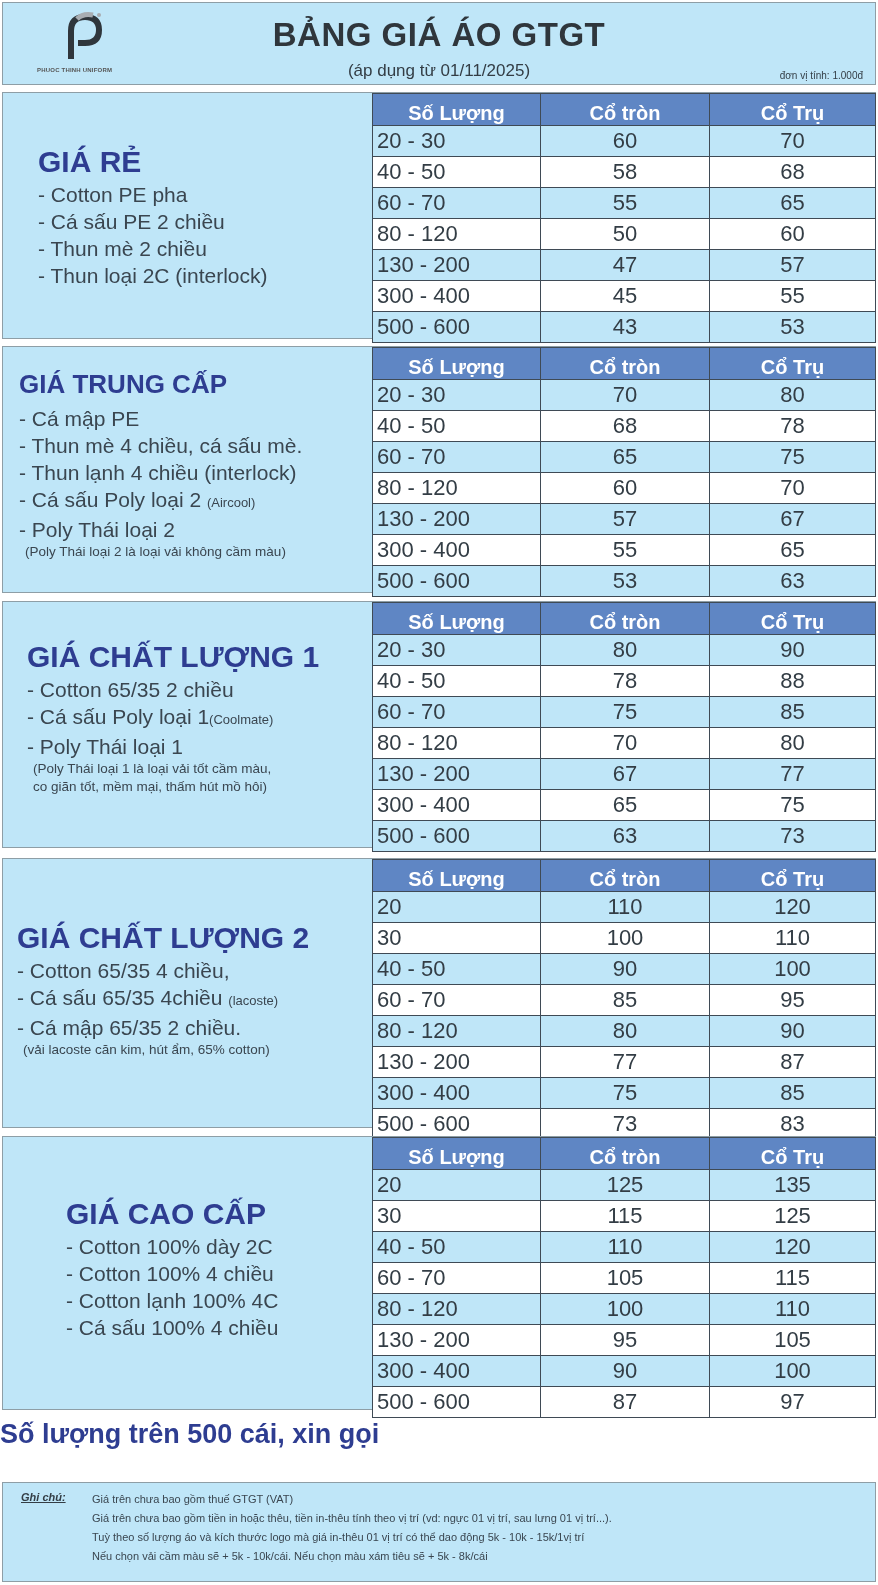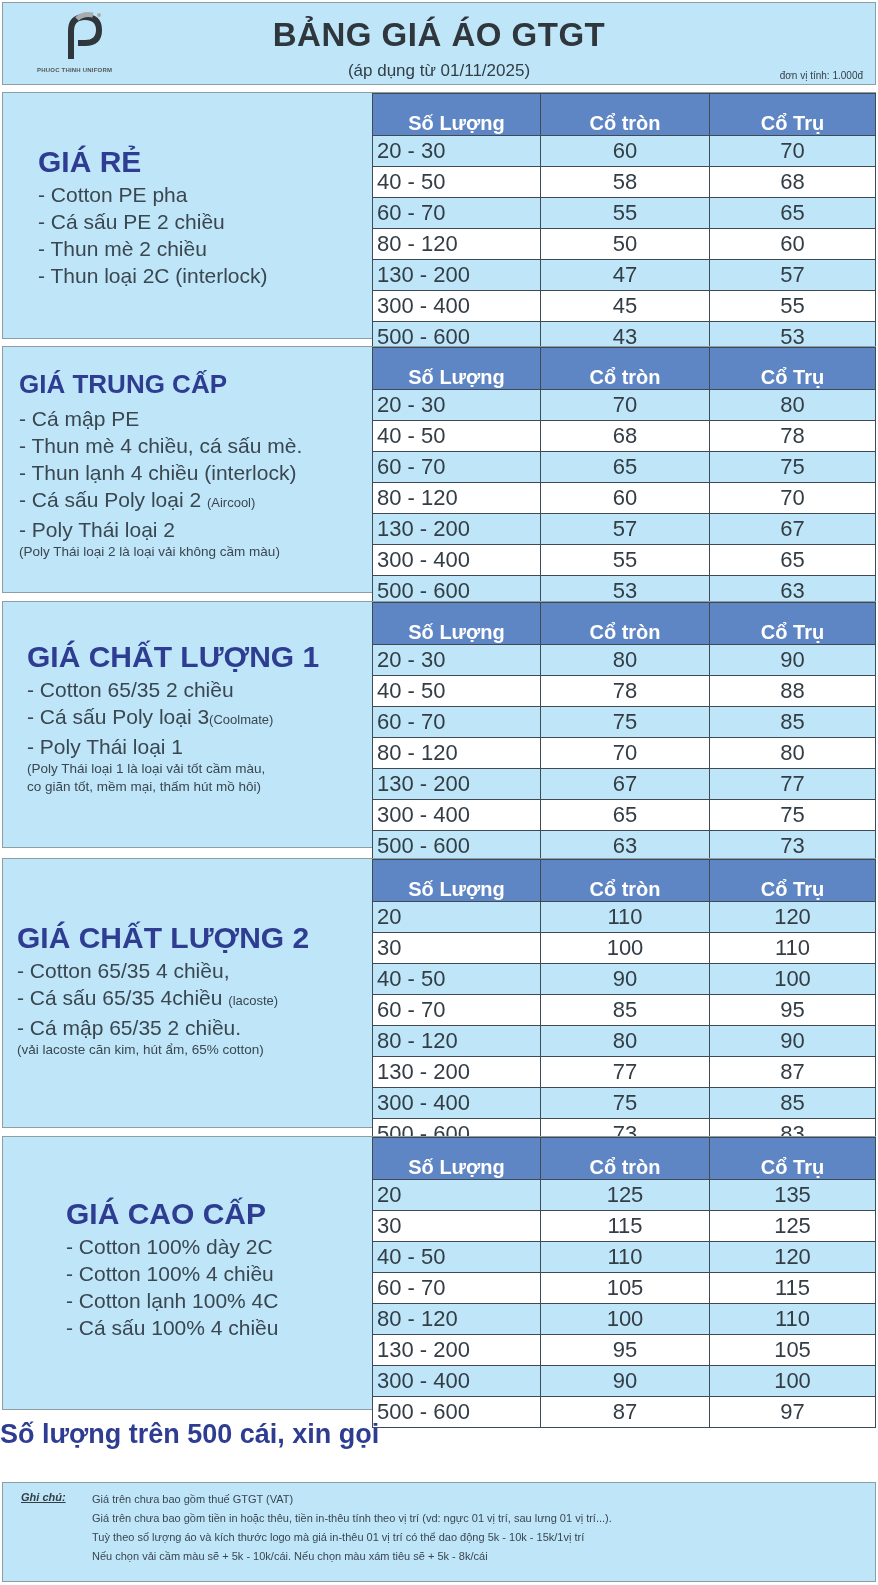--- a/index.html
+++ b/index.html
@@ -34,29 +34,29 @@
   }
   .section .left {
     position: absolute; left: 0; top: 0; width: 367px; height: 100%;
   }
   .sec-title {
     position: absolute; font-weight: bold; color: #2e3d91; white-space: nowrap;
   }
   .sec-items { position: absolute; }
   .sec-item { font-size: 21px; line-height: 27px; color: #3a4650; white-space: nowrap; }
   .sec-item .small { font-size: 13px; }
-  .sec-note { font-size: 13.5px; line-height: 18px; color: #3a4650; white-space: nowrap; }
+  .sec-note { font-size: 13.5px; line-height: 18px; color: #3a4650; white-space: nowrap; margin-left: 6px; }
 
   table.price {
     position: absolute; left: 369px; top: 0; width: 503px;
     border-collapse: collapse; table-layout: fixed;
   }
   table.price th {
     background: #5f86c4; color: #ffffff; font-weight: bold; font-size: 20px;
-    height: 30px; text-align: center; border: 1px solid #3f4a55; padding-top: 18px;
+    height: 30px; text-align: center; border: 1px solid #3f4a55; padding-top: 8px;
   }
   table.price td {
     font-size: 22px; color: #333d45; border: 1px solid #3f4a55;
     height: 31px; line-height: 28px; padding: 0;
   }
   table.price td.qty { text-align: left; padding-left: 4px; }
   table.price td.num { text-align: center; }
   table.price tr.odd td { background: #bfe6f8; }
   table.price tr.even td { background: #ffffff; }
   col.c1 { width: 168px; }
@@ -218,21 +218,21 @@
         </tr>
   </tbody>
     </table>
 </div>
 
 <div class="section" style="top:601px;height:247px;">
   <div class="left">
     <div class="sec-title" style="left:24px;top:38px;font-size:30px;">GIÁ CHẤT LƯỢNG 1</div>
     <div class="sec-items" style="left:24px;top:74px;">
       <div class="sec-item">- Cotton 65/35 2 chiều</div>
-      <div class="sec-item"><span>- Cá sấu Poly loại 3</span><span class="small">(Coolmate)</span></div>
+      <div class="sec-item"><span>- Cá sấu Poly loại 1</span><span class="small">(Coolmate)</span></div>
       <div class="sec-item">- Poly Thái loại 1</div>
       <div class="sec-note">(Poly Thái loại 1 là loại vải tốt cầm màu,</div>
       <div class="sec-note">co giãn tốt, mềm mại, thấm hút mồ hôi)</div>
     </div>
   </div>
   <table class="price">
     <colgroup>
         <col class="c1">
         <col class="c2">
         <col class="c3">

